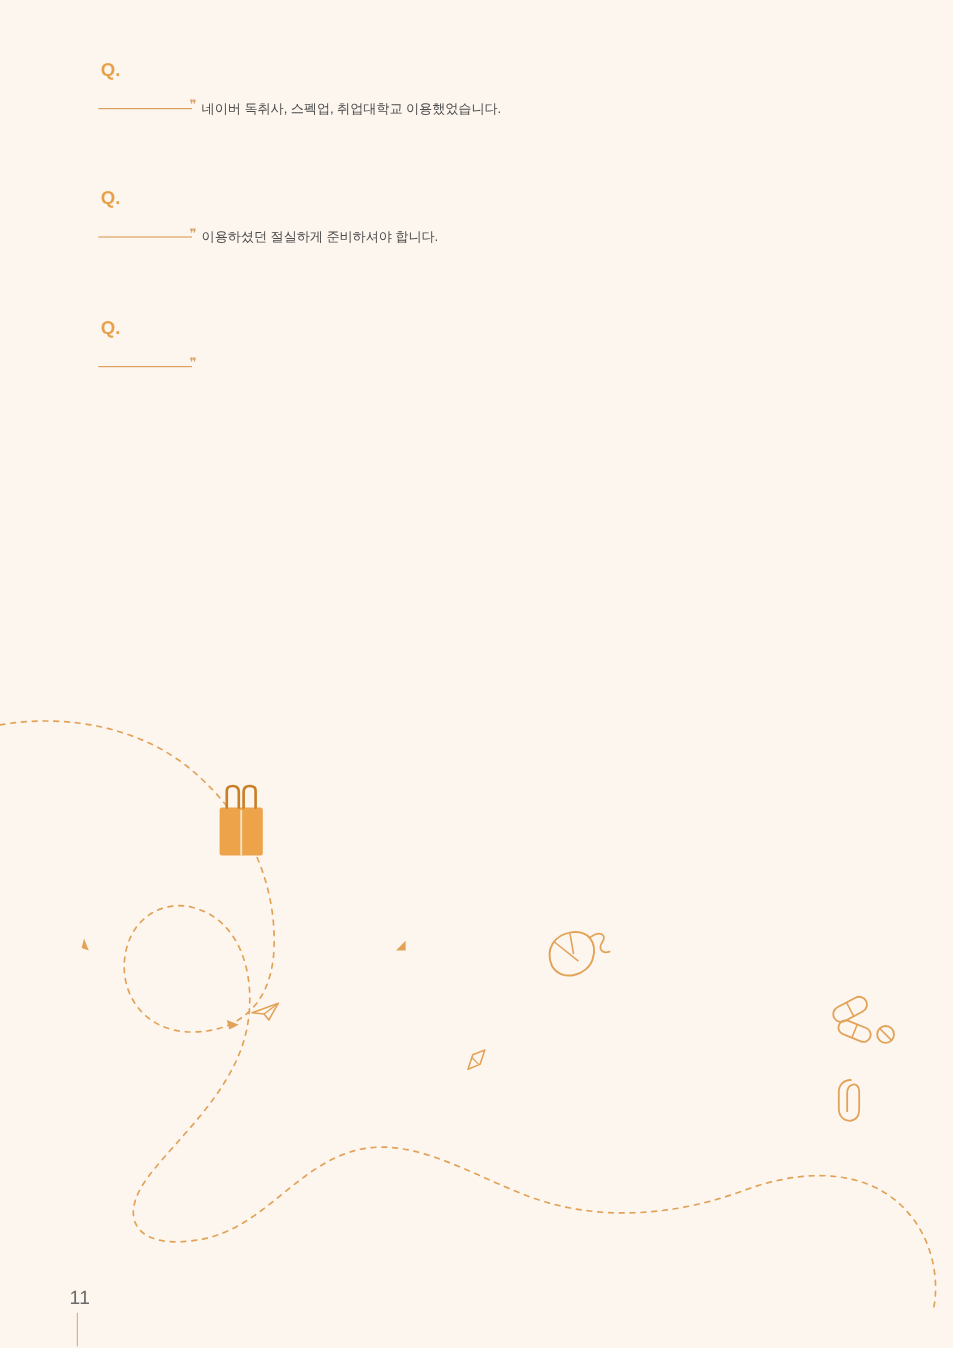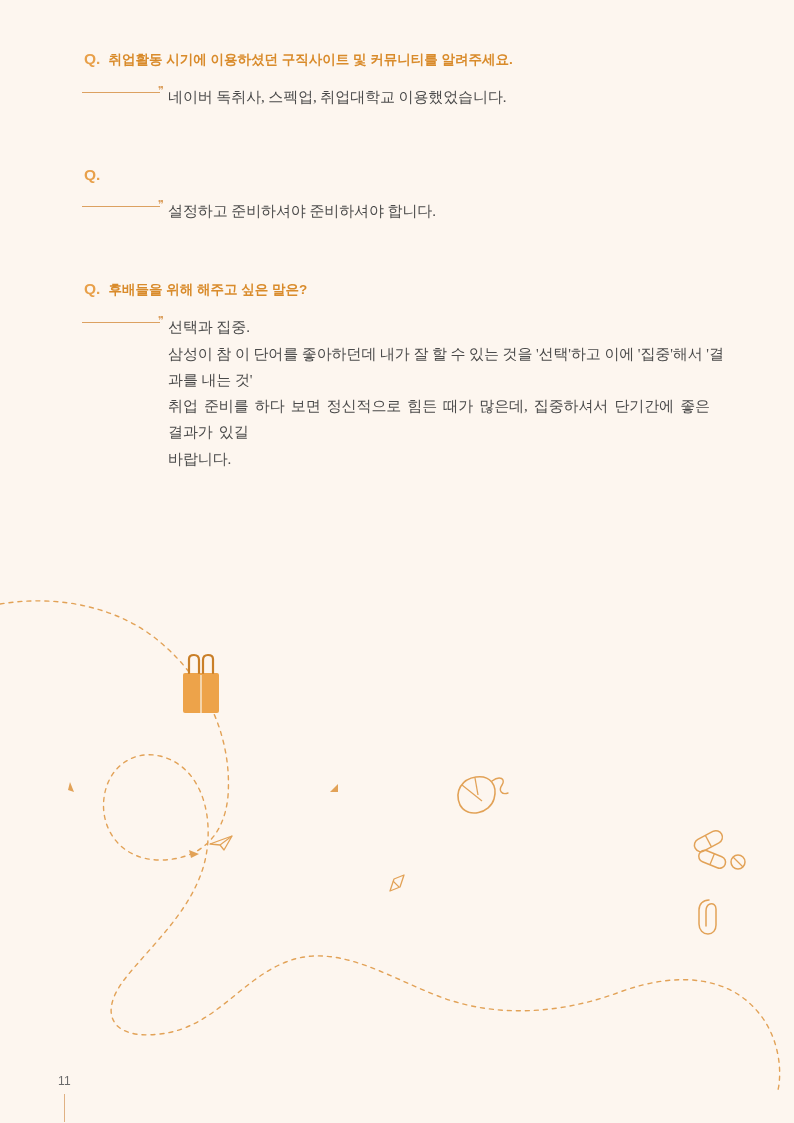--- a/index.html
+++ b/index.html
@@ -64,45 +64,44 @@
   .a-quote {
     position: absolute;
     left: 74px;
     top: 1px;
     color: #dca161;
     font-size: 11px;
     line-height: 1;
   }
   .a-text {
     color: #4a4a4a;
-    font-size: 15px;
+    font-size: 11px;
     line-height: 1.75;
     letter-spacing: -0.1px;
-    font-family: Liberation Serif, serif;
   }
   .a-text .ln {
     display: block;
   }
 
   
   .art {
     position: absolute;
     left: 0;
     top: 560px;
     width: 794px;
     height: 530px;
     pointer-events: none;
   }
 
   
   .page-number {
     position: absolute;
     left: 58px;
     top: 1074px;
-    font-size: 12px;
+    font-size: 16px;
     color: #6b6b6b;
     letter-spacing: 0.3px;
   }
   .footer-rule {
     position: absolute;
     left: 64px;
     top: 1094px;
     width: 0;
     height: 28px;
     border-left: 1px solid #e0b183;
@@ -111,58 +110,50 @@
 </head>
 <body>
 
 <div class="page">
 
   <div class="qa-list">
 
     <div class="qa-block" style="margin-bottom:56px;">
       <div class="q-line">
         <span class="q-mark">Q.</span>
-        <span class="q-text">취업활동 시기에 이용하셨던 구직사이트 및 커뮤니티를 알려주세요.</span>
       </div>
       <div class="a-wrap">
         <span class="a-rule"></span>
         <span class="a-quote">❞</span>
         <div class="a-text">
           <span class="ln">네이버 독취사, 스펙업, 취업대학교 이용했었습니다.</span>
         </div>
       </div>
     </div>
 
     <div class="qa-block" style="margin-bottom:56px;">
       <div class="q-line">
         <span class="q-mark">Q.</span>
       </div>
       <div class="a-wrap">
         <span class="a-rule"></span>
         <span class="a-quote">❞</span>
         <div class="a-text">
-          <span class="ln">설정하고 준비하셔야 준비하셔야 합니다.</span>
+          <span class="ln">이용하셨던 절실하게 준비하셔야 합니다.</span>
         </div>
       </div>
     </div>
 
     <div class="qa-block">
       <div class="q-line">
         <span class="q-mark">Q.</span>
-        <span class="q-text">후배들을 위해 해주고 싶은 말은?</span>
       </div>
       <div class="a-wrap">
         <span class="a-rule"></span>
         <span class="a-quote">❞</span>
-        <div class="a-text">
-          <span class="ln">선택과 집중.</span>
-          <span class="ln">삼성이 참 이 단어를 좋아하던데 내가 잘 할 수 있는 것을 '선택'하고 이에 '집중'해서 '결과를 내는 것'</span>
-          <span class="ln" style="word-spacing:2.5px;">취업 준비를 하다 보면 정신적으로 힘든 때가 많은데, 집중하셔서 단기간에 좋은 결과가 있길</span>
-          <span class="ln">바랍니다.</span>
-        </div>
       </div>
     </div>
 
   </div>
 
   <svg class="art" viewBox="0 0 794 530" width="794" height="530" xmlns="http://www.w3.org/2000/svg">
 
     <path d="M0 44 C 60 34, 120 48, 160 82 C 210 124, 232 182, 228 236
              C 224 280, 196 300, 160 300 C 120 300, 100 268, 104 238
              C 108 206, 134 190, 160 196 C 200 206, 214 252, 206 296

